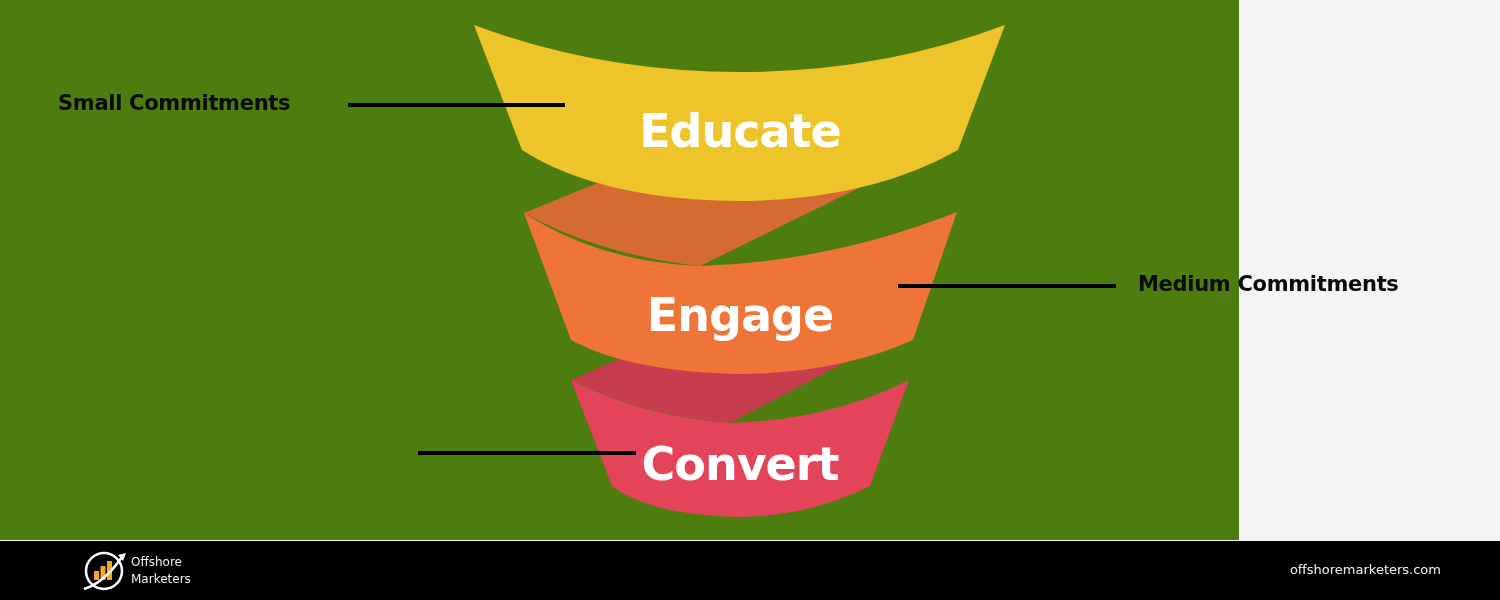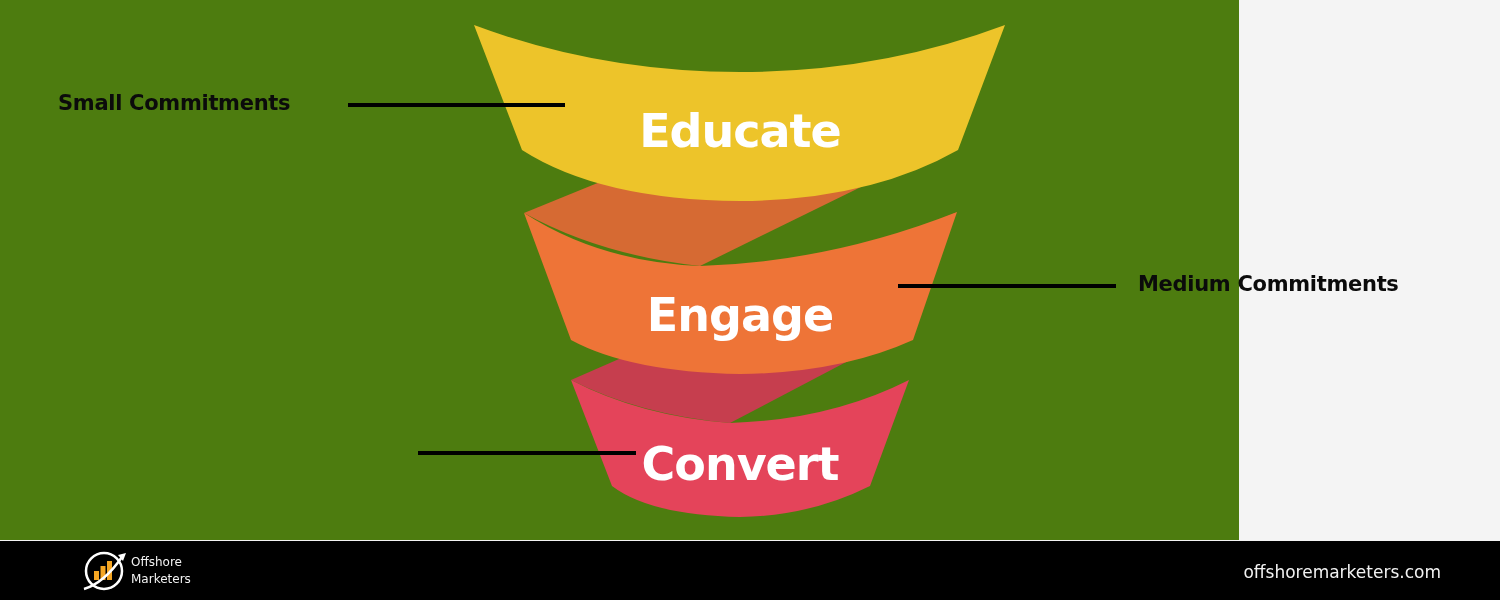--- a/index.html
+++ b/index.html
@@ -29,21 +29,21 @@
     .footer {
       position: absolute; left: 0; top: 541px; width: 1500px; height: 59px; background: #000000; padding-left: 24px;
     }
     .logo { position: absolute; left: 82px; top: 8px; width: 46px; height: 44px; }
     .brand {
       position: absolute; left: 131px; top: 13px;
       font-family: "DejaVu Sans", sans-serif; font-size: 12px; line-height: 17px; color: #f2f2f2;
     }
     .url {
       position: absolute; right: 59px; top: 21px;
-      font-family: "DejaVu Sans", sans-serif; font-size: 17px; color: #f2f2f2;
+      font-family: "DejaVu Sans", sans-serif; font-size: 13px; color: #f2f2f2;
     }
   </style>
 </head>
 <body>
 
 <div class="stage">
   <svg width="1500" height="540" viewBox="0 0 1500 540">
 
     <path d="M524,213 L600,182 L865,185 L700,266 Q600,255 524,213 Z" fill="#d66a33"></path>
 

